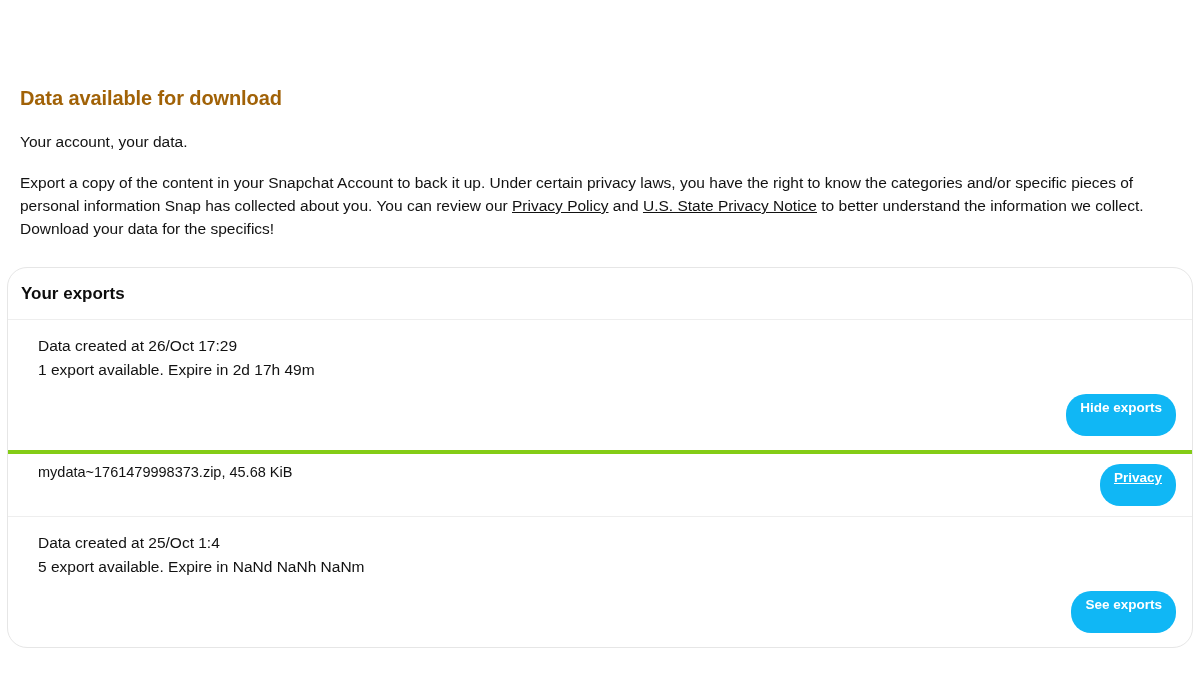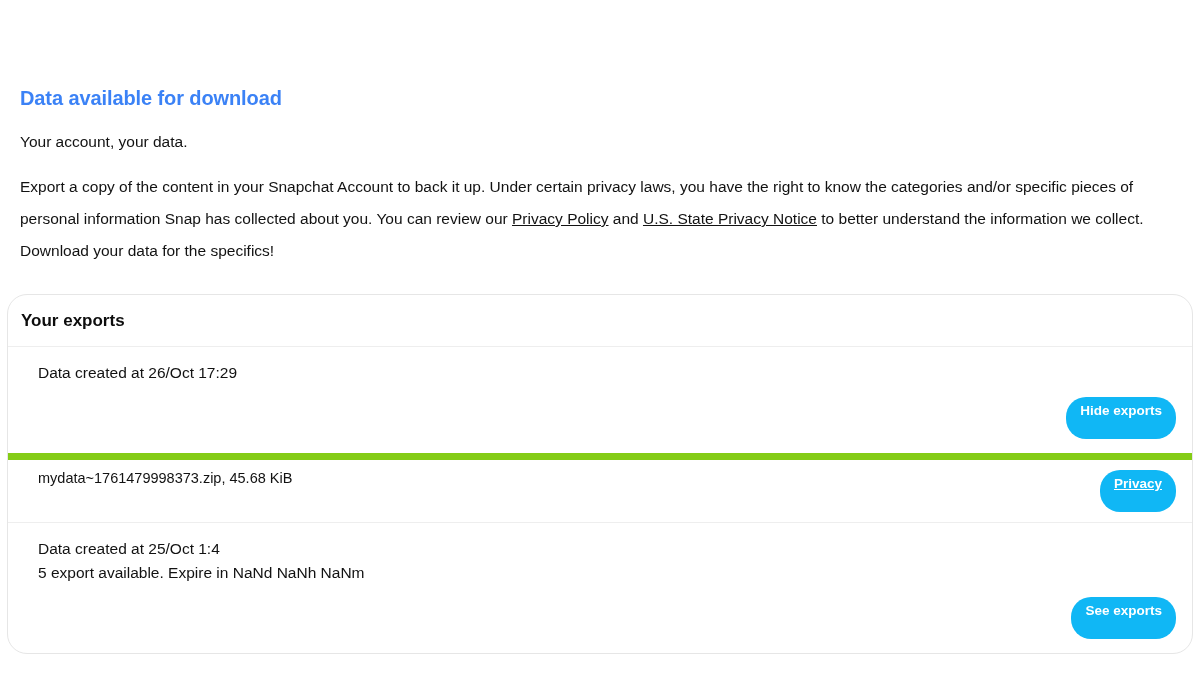--- a/index.html
+++ b/index.html
@@ -21,37 +21,37 @@
   }
   .content {
     position: absolute;
     left: 0;
     top: 50px;
     width: 1200px;
   }
   .heading {
     font-size: 20px;
     font-weight: bold;
-    color: #3b82f6;
+    color: #a16207;
     margin: 0 14px 0 20px;
     padding-top: 36px;
     line-height: 24px;
     letter-spacing: -0.1px;
   }
   .subheading {
     font-size: 15.5px;
     color: #121212;
     margin: 22px 0 0 20px;
     line-height: 20px;
   }
   .paragraph {
     font-size: 15.5px;
     color: #121212;
     margin: 19px 20px 0 20px;
-    line-height: 32px;
+    line-height: 23px;
     max-width: 1160px;
   }
   .paragraph a {
     color: #121212;
     text-decoration: underline;
     cursor: pointer;
   }
   .paragraph .second-line {
     display: block;
   }
@@ -63,21 +63,21 @@
     overflow: hidden;
   }
   .card-title {
     font-size: 17px;
     font-weight: bold;
     color: #0d0d0d;
     padding: 16px 0 15px 13px;
     border-bottom: 1px solid #eeeeee;
   }
   .export-group {
-    border-bottom: 7px solid #84cc16;
+    border-bottom: 4px solid #84cc16;
     padding: 14px 16px 14px 30px;
     position: relative;
     min-height: 90px;
   }
   .export-group:last-child { border-bottom: none; }
   .export-line {
     font-size: 15.5px;
     color: #121212;
     line-height: 24px;
   }
@@ -126,20 +126,21 @@
 
     <div class="paragraph">
       <span>Export a copy of the content in your Snapchat Account to back it up. Under certain privacy laws, you have the right to know the categories and/or specific pieces of personal information Snap has collected about you. You can review our </span><a href="#">Privacy Policy</a><span> and </span><a href="#">U.S. State Privacy Notice</a><span> to better understand the information we collect. Download your data for the specifics!</span>
     </div>
 
     <div class="card">
       <div class="card-title">Your exports</div>
 
       <div class="export-group">
         <div class="export-line">Data created at 26/Oct 17:29</div>
+        <div class="export-line">1 export available. Expire in 2d 17h 49m</div>
         <div class="btn-row">
           <button class="pill">Hide exports</button>
         </div>
       </div>
 
       <div class="file-row">
         <span class="file-name">mydata~1761479998373.zip, 45.68 KiB</span>
         <button class="pill pill-link">Privacy</button>
       </div>
 

